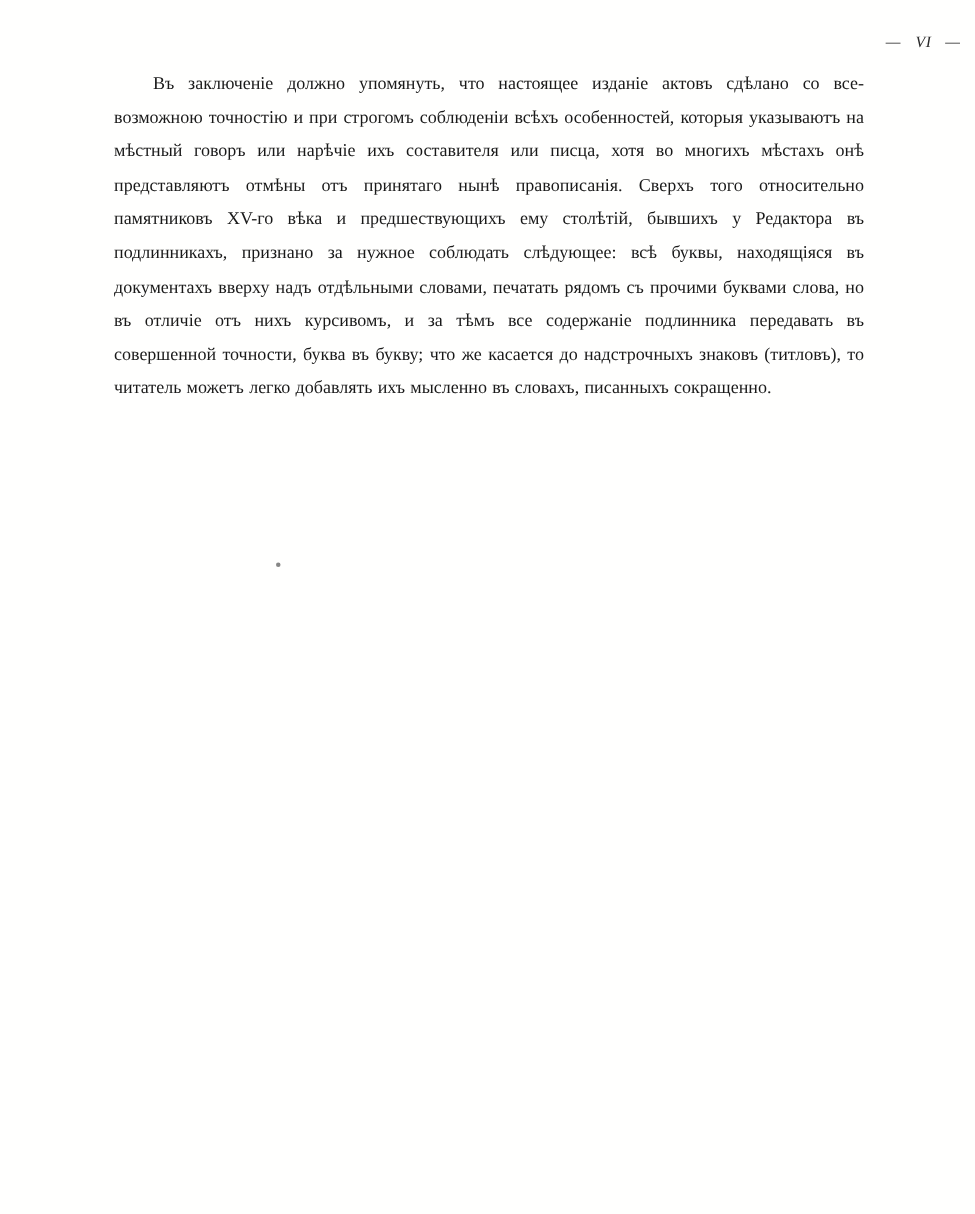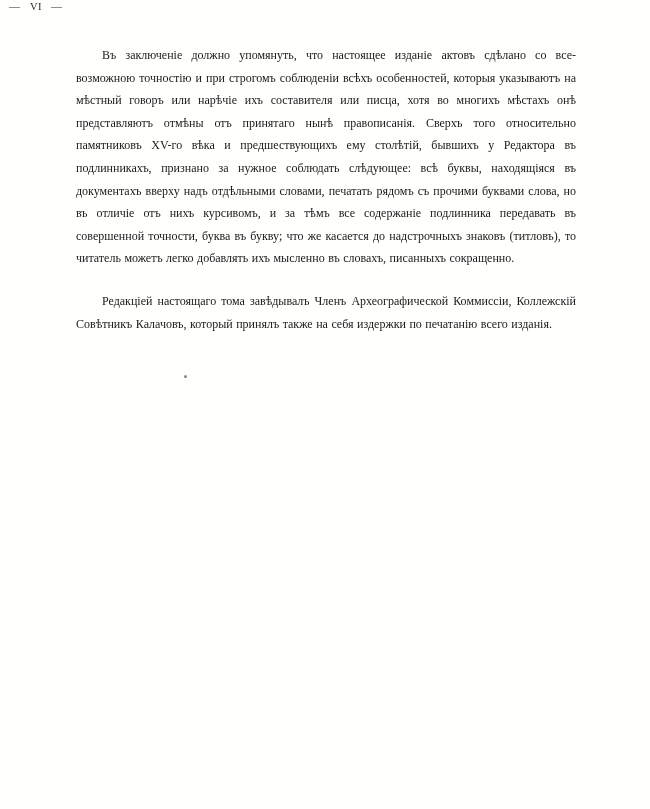--- a/index.html
+++ b/index.html
@@ -16,25 +16,27 @@
     overflow: hidden;
   }
   .page {
     width: 650px;
     height: 809px;
     position: relative;
     box-sizing: border-box;
     background: #fffffe;
   }
   .page-header {
-    text-align: left;
+    text-align: right;
     font-size: 11px;
     letter-spacing: 1px;
     color: #2b2b2b;
+    padding-top: 22px;
     font-variant: small-caps;
+    font-style: italic;
   }
   .page-header .dash {
     display: inline-block;
     padding: 0 9px;
     color: #2b2b2b;
   }
   .page-header .folio {
     font-size: 10.5px;
     letter-spacing: 0.5px;
   }
@@ -71,18 +73,17 @@
 <body>
 
 <div class="page">
 
   <div class="page-header">
     <span class="dash">—</span><span class="folio">VI</span><span class="dash">—</span>
   </div>
 
   <div class="content">
     <p class="para">Въ заключеніе должно упомянуть, что настоящее изданіе актовъ сдѣлано со все-возможною точностію и при строгомъ соблюденіи всѣхъ особенностей, которыя указываютъ на мѣстный говоръ или нарѣчіе ихъ составителя или писца, хотя во многихъ мѣстахъ онѣ представляютъ отмѣны отъ принятаго нынѣ правописанія. Сверхъ того относительно памятниковъ XV-го вѣка и предшествующихъ ему столѣтій, бывшихъ у Редактора въ подлинникахъ, признано за нужное соблюдать слѣдующее: всѣ буквы, находящіяся въ документахъ вверху надъ отдѣльными словами, печатать рядомъ съ прочими буквами слова, но въ отличіе отъ нихъ курсивомъ, и за тѣмъ все содержаніе подлинника передавать въ совершенной точности, буква въ букву; что же касается до надстрочныхъ знаковъ (титловъ), то читатель можетъ легко добавлять ихъ мысленно въ словахъ, писанныхъ сокращенно.</p>
-    <p class="para">Редакціей настоящаго тома завѣдывалъ Членъ Археографической Коммиссіи, Коллежскій Совѣтникъ Калачовъ, который принялъ также на себя издержки по печатанію всего изданія.</p>
   </div>
 
   <div class="spacer-dot"></div>
 
 </div>
 
 </body></html>

